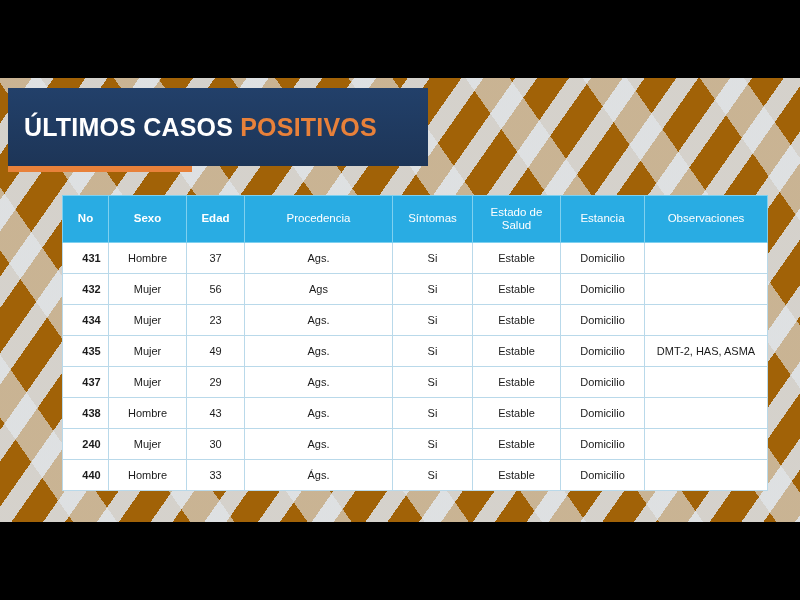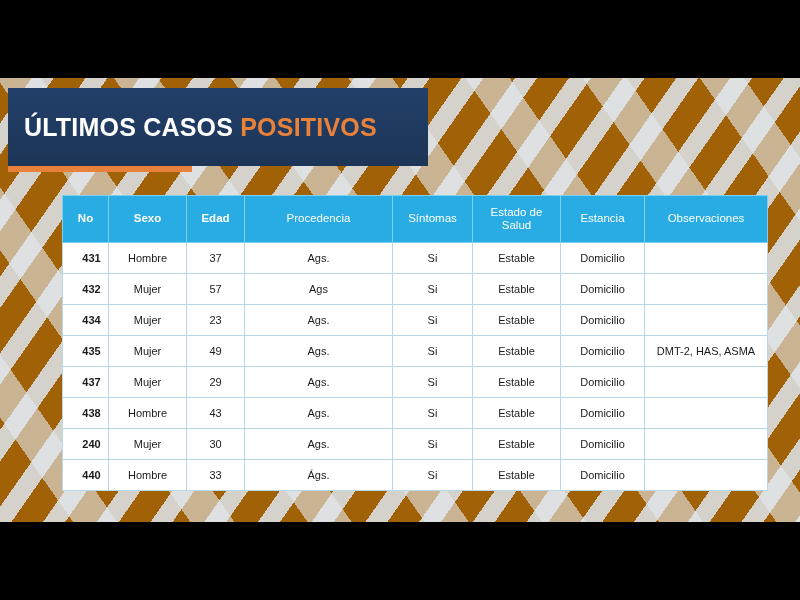--- a/index.html
+++ b/index.html
@@ -192,21 +192,21 @@
             <td>37</td>
             <td>Ags.</td>
             <td>Si</td>
             <td>Estable</td>
             <td>Domicilio</td>
             <td></td>
           </tr>
           <tr>
             <td class="no">432</td>
             <td>Mujer</td>
-            <td>57</td>
+            <td>56</td>
             <td>Ags</td>
             <td>Si</td>
             <td>Estable</td>
             <td>Domicilio</td>
             <td></td>
           </tr>
           <tr>
             <td class="no">434</td>
             <td>Mujer</td>
             <td>23</td>

